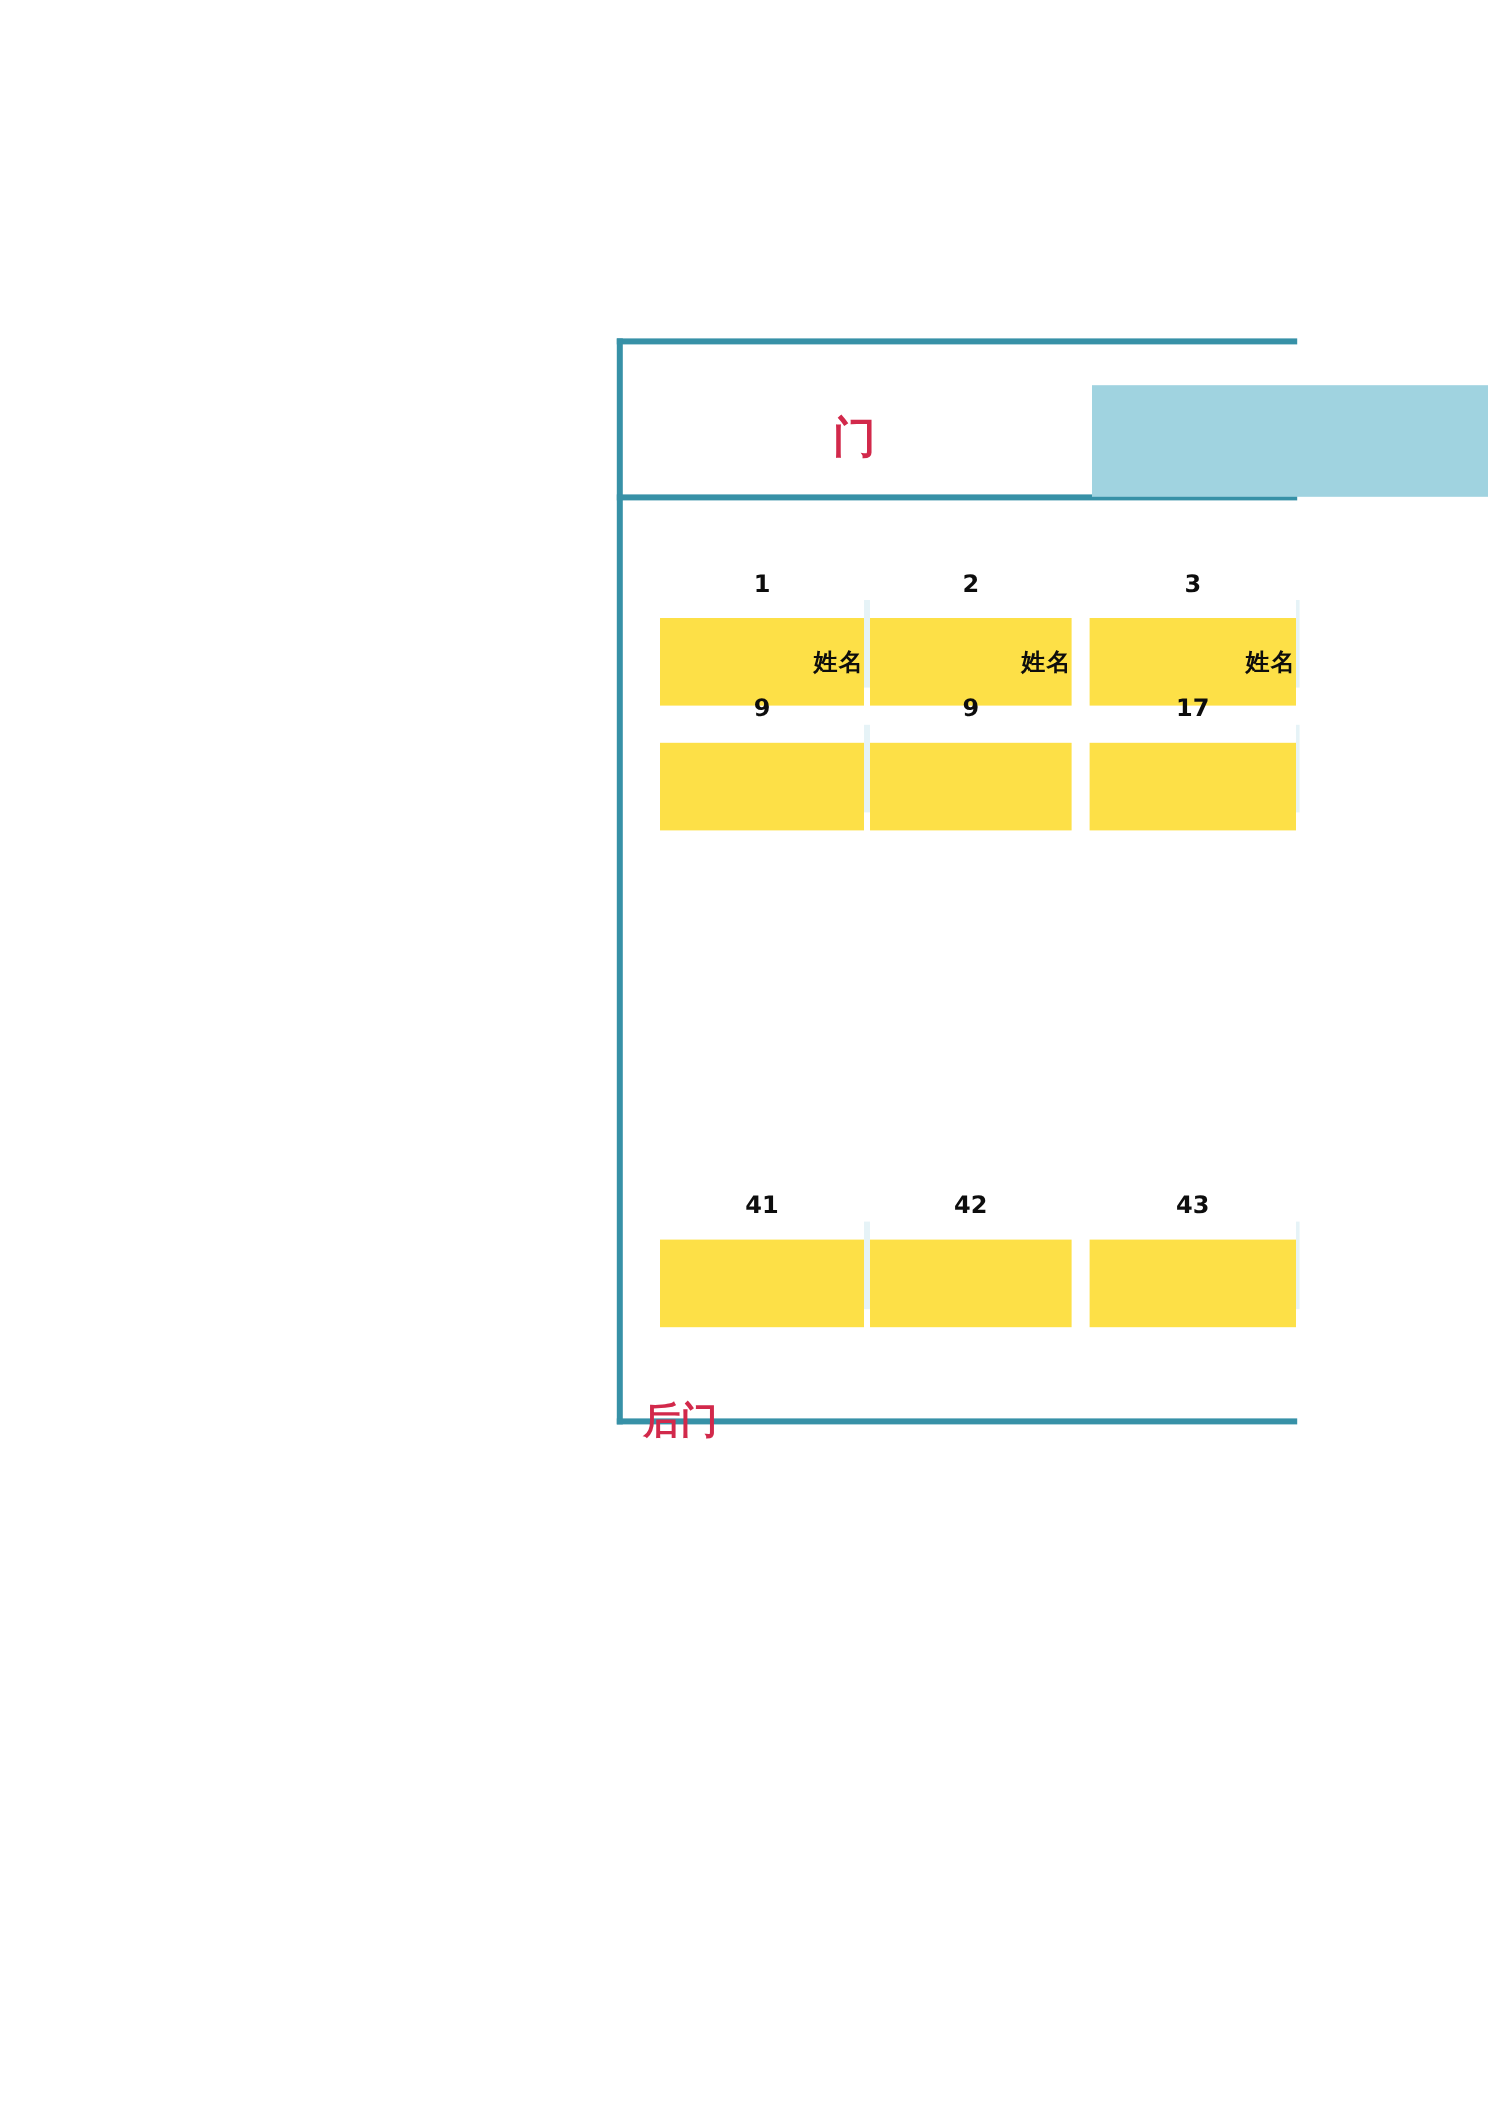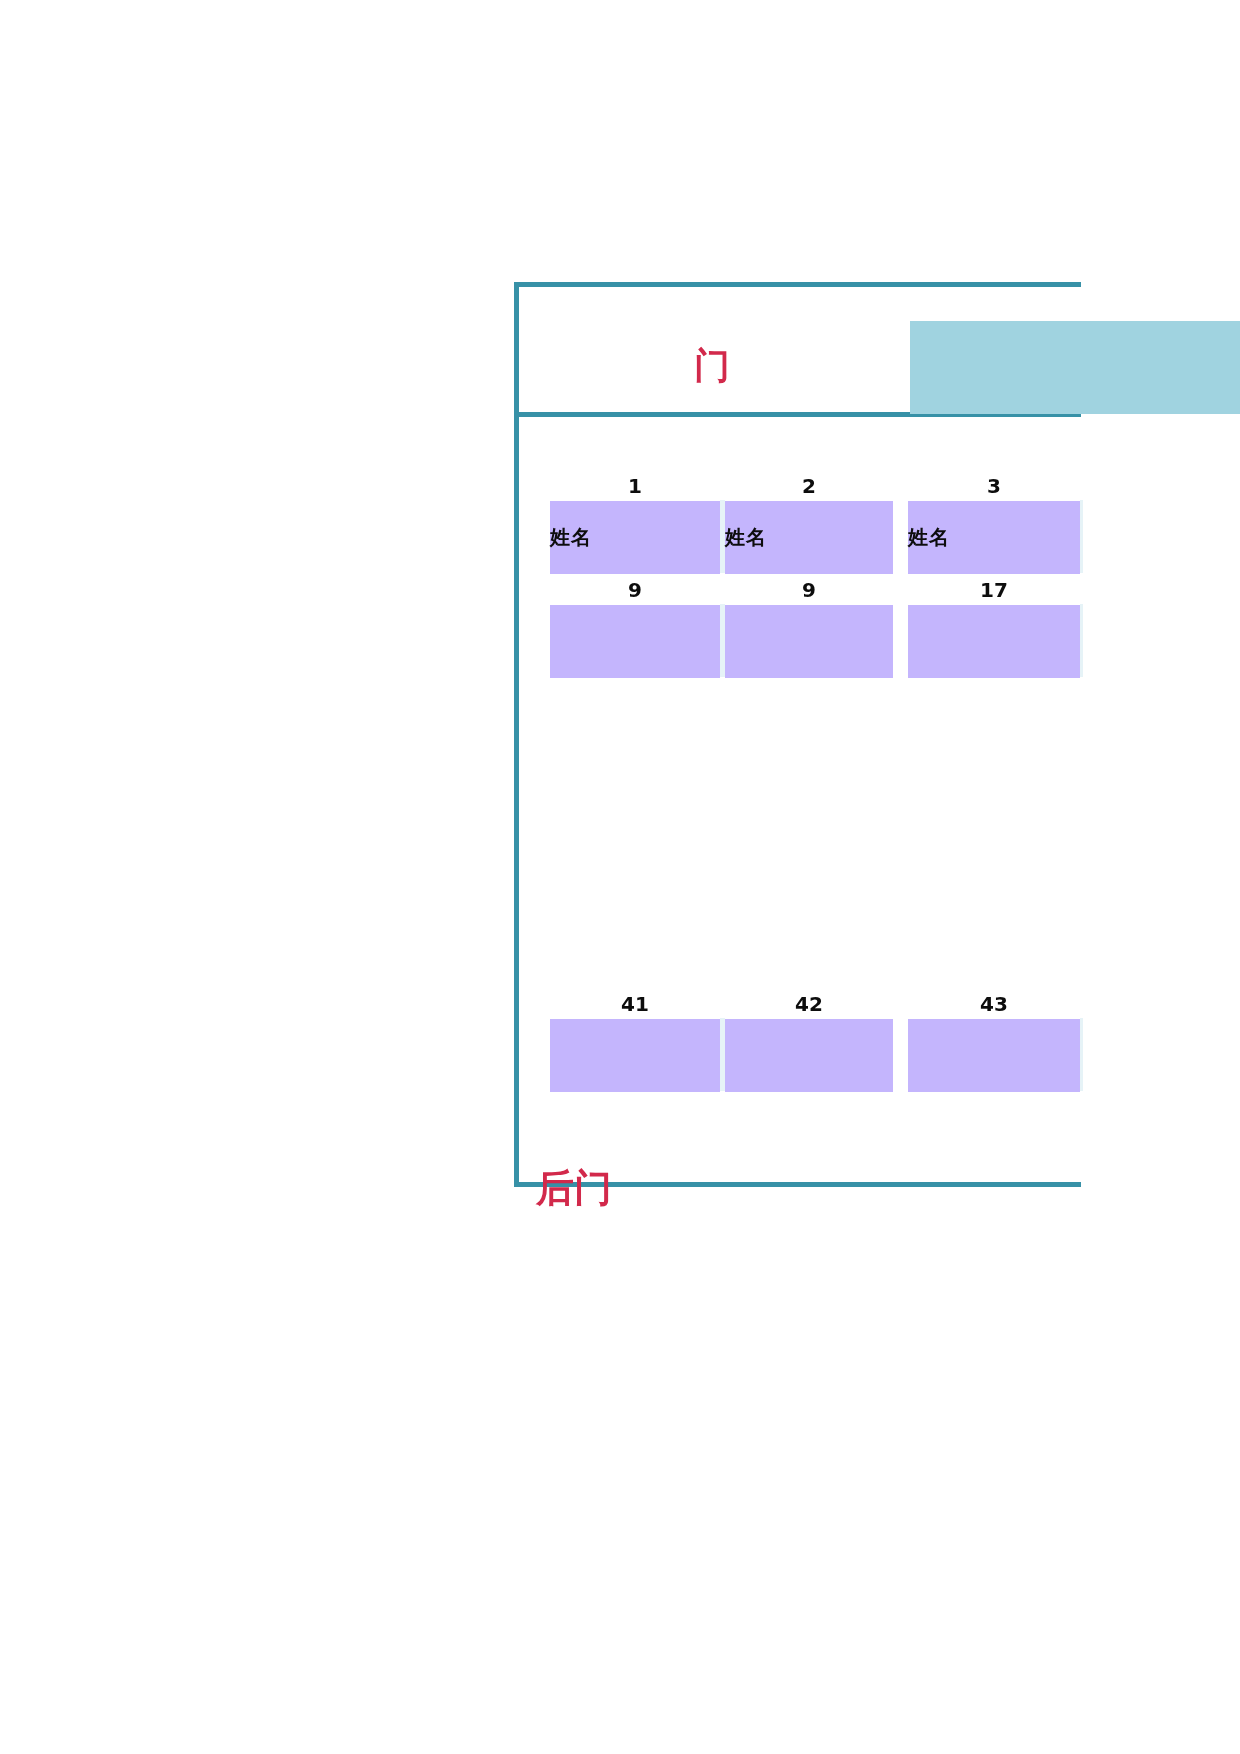--- a/index.html
+++ b/index.html
@@ -16,37 +16,37 @@
   .wall-left{left:514px;top:282px;width:5px;height:905px;}
   .wall-header{left:514px;top:412px;width:567px;height:5px;}
   .wall-bottom{left:514px;top:1182px;width:567px;height:5px;}
   
   .front-door{
     position:absolute;left:514px;top:348px;width:396px;
     text-align:center;color:#D2294B;font-size:36px;font-weight:bold;line-height:1;
   }
   .back-door{
     position:absolute;left:536px;top:1169px;
-    color:#D2294B;font-size:38px;font-weight:bold;line-height:1;
+    color:#D2294B;font-size:31px;font-weight:bold;line-height:1;
   }
   
   .podium{position:absolute;left:910px;top:321px;width:330px;height:93px;background:#A0D3E0;}
   
   .seat-row{position:absolute;left:0;width:1240px;height:101px;}
   .r0{top:473px}.r1{top:576.5px}.r2{top:680px}.r3{top:783.5px}.r4{top:887px}.r5{top:990.5px}
   .c1{left:550px;width:170px;}
   .c2{left:725px;width:168px;}
   .c3{left:908px;width:172px;}
   .num{
     position:absolute;top:0;height:27px;line-height:27px;
     text-align:center;font-size:20px;font-weight:bold;color:#0D0D0D;
   }
   .seat{
-    position:absolute;top:28px;height:73px;background:#c4b5fd;
-    display:flex;align-items:center;justify-content:flex-start;
+    position:absolute;top:42px;height:73px;background:#fde047;
+    display:flex;align-items:center;justify-content:flex-end;
   }
   .seat-label{font-size:20px;font-weight:bold;color:#0D0D0D;letter-spacing:1px;}
   .divider{position:absolute;top:27px;height:73px;background:#E6F3F7;}
   .d1{left:720px;width:5px;}
   .d2{left:1080px;width:3px;}
 </style>
 </head>
 <body>
 
 <div class="canvas">

